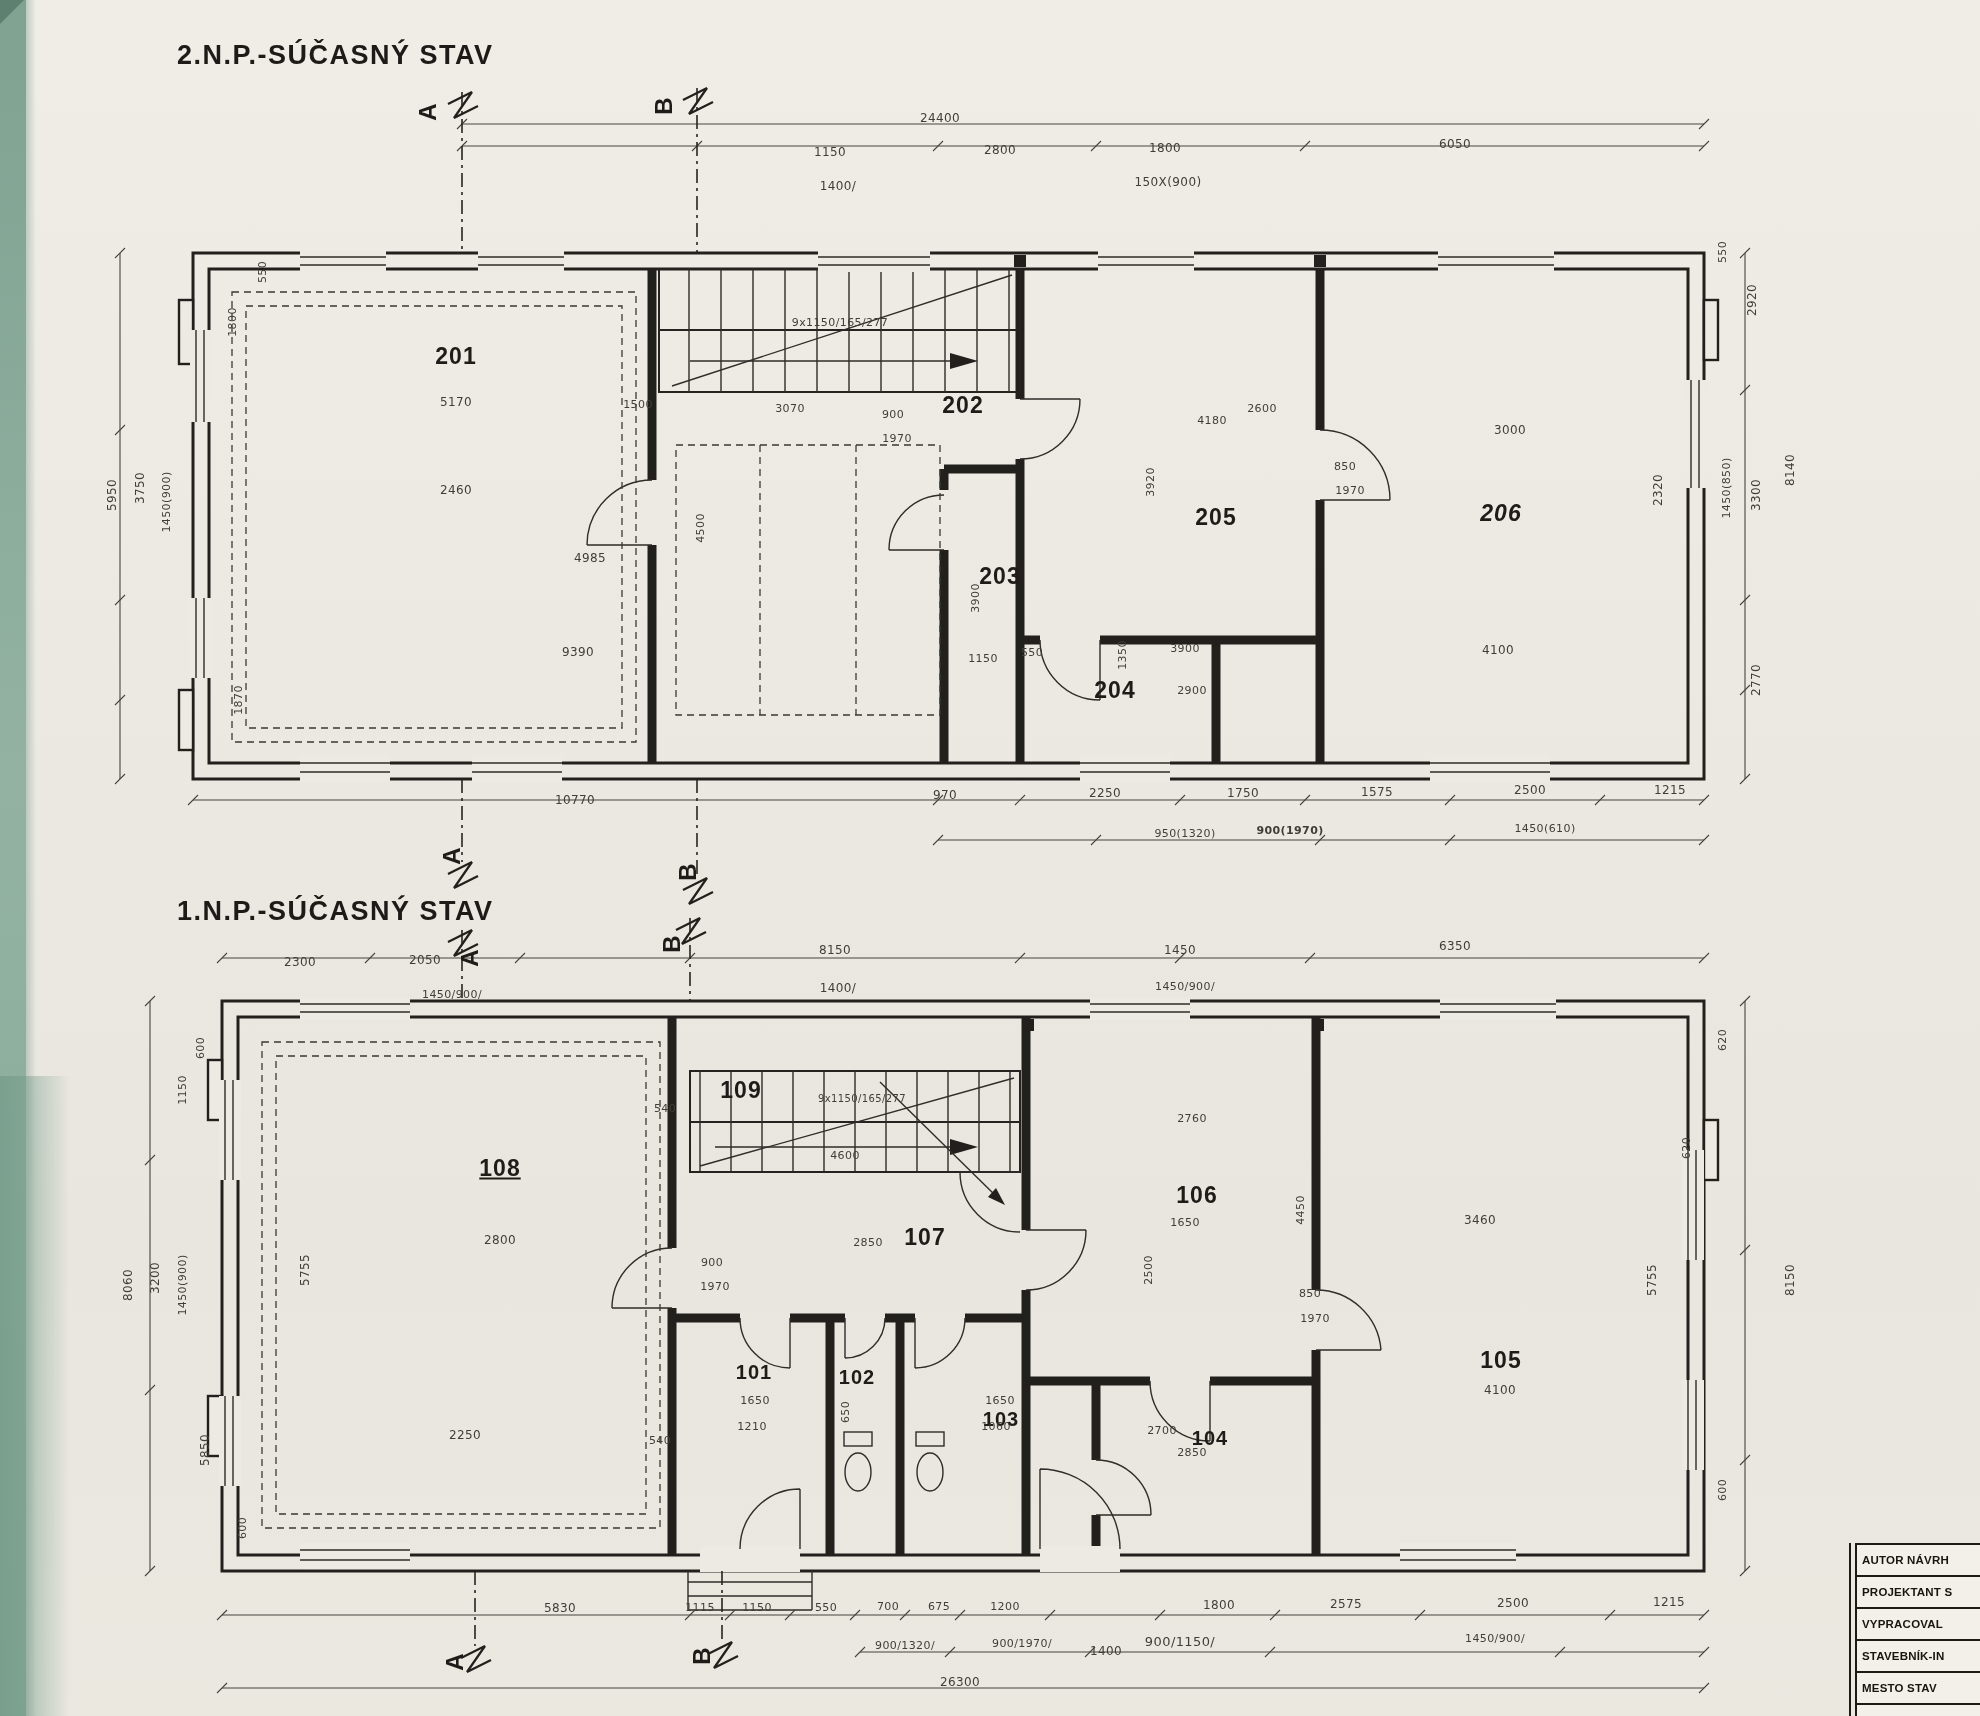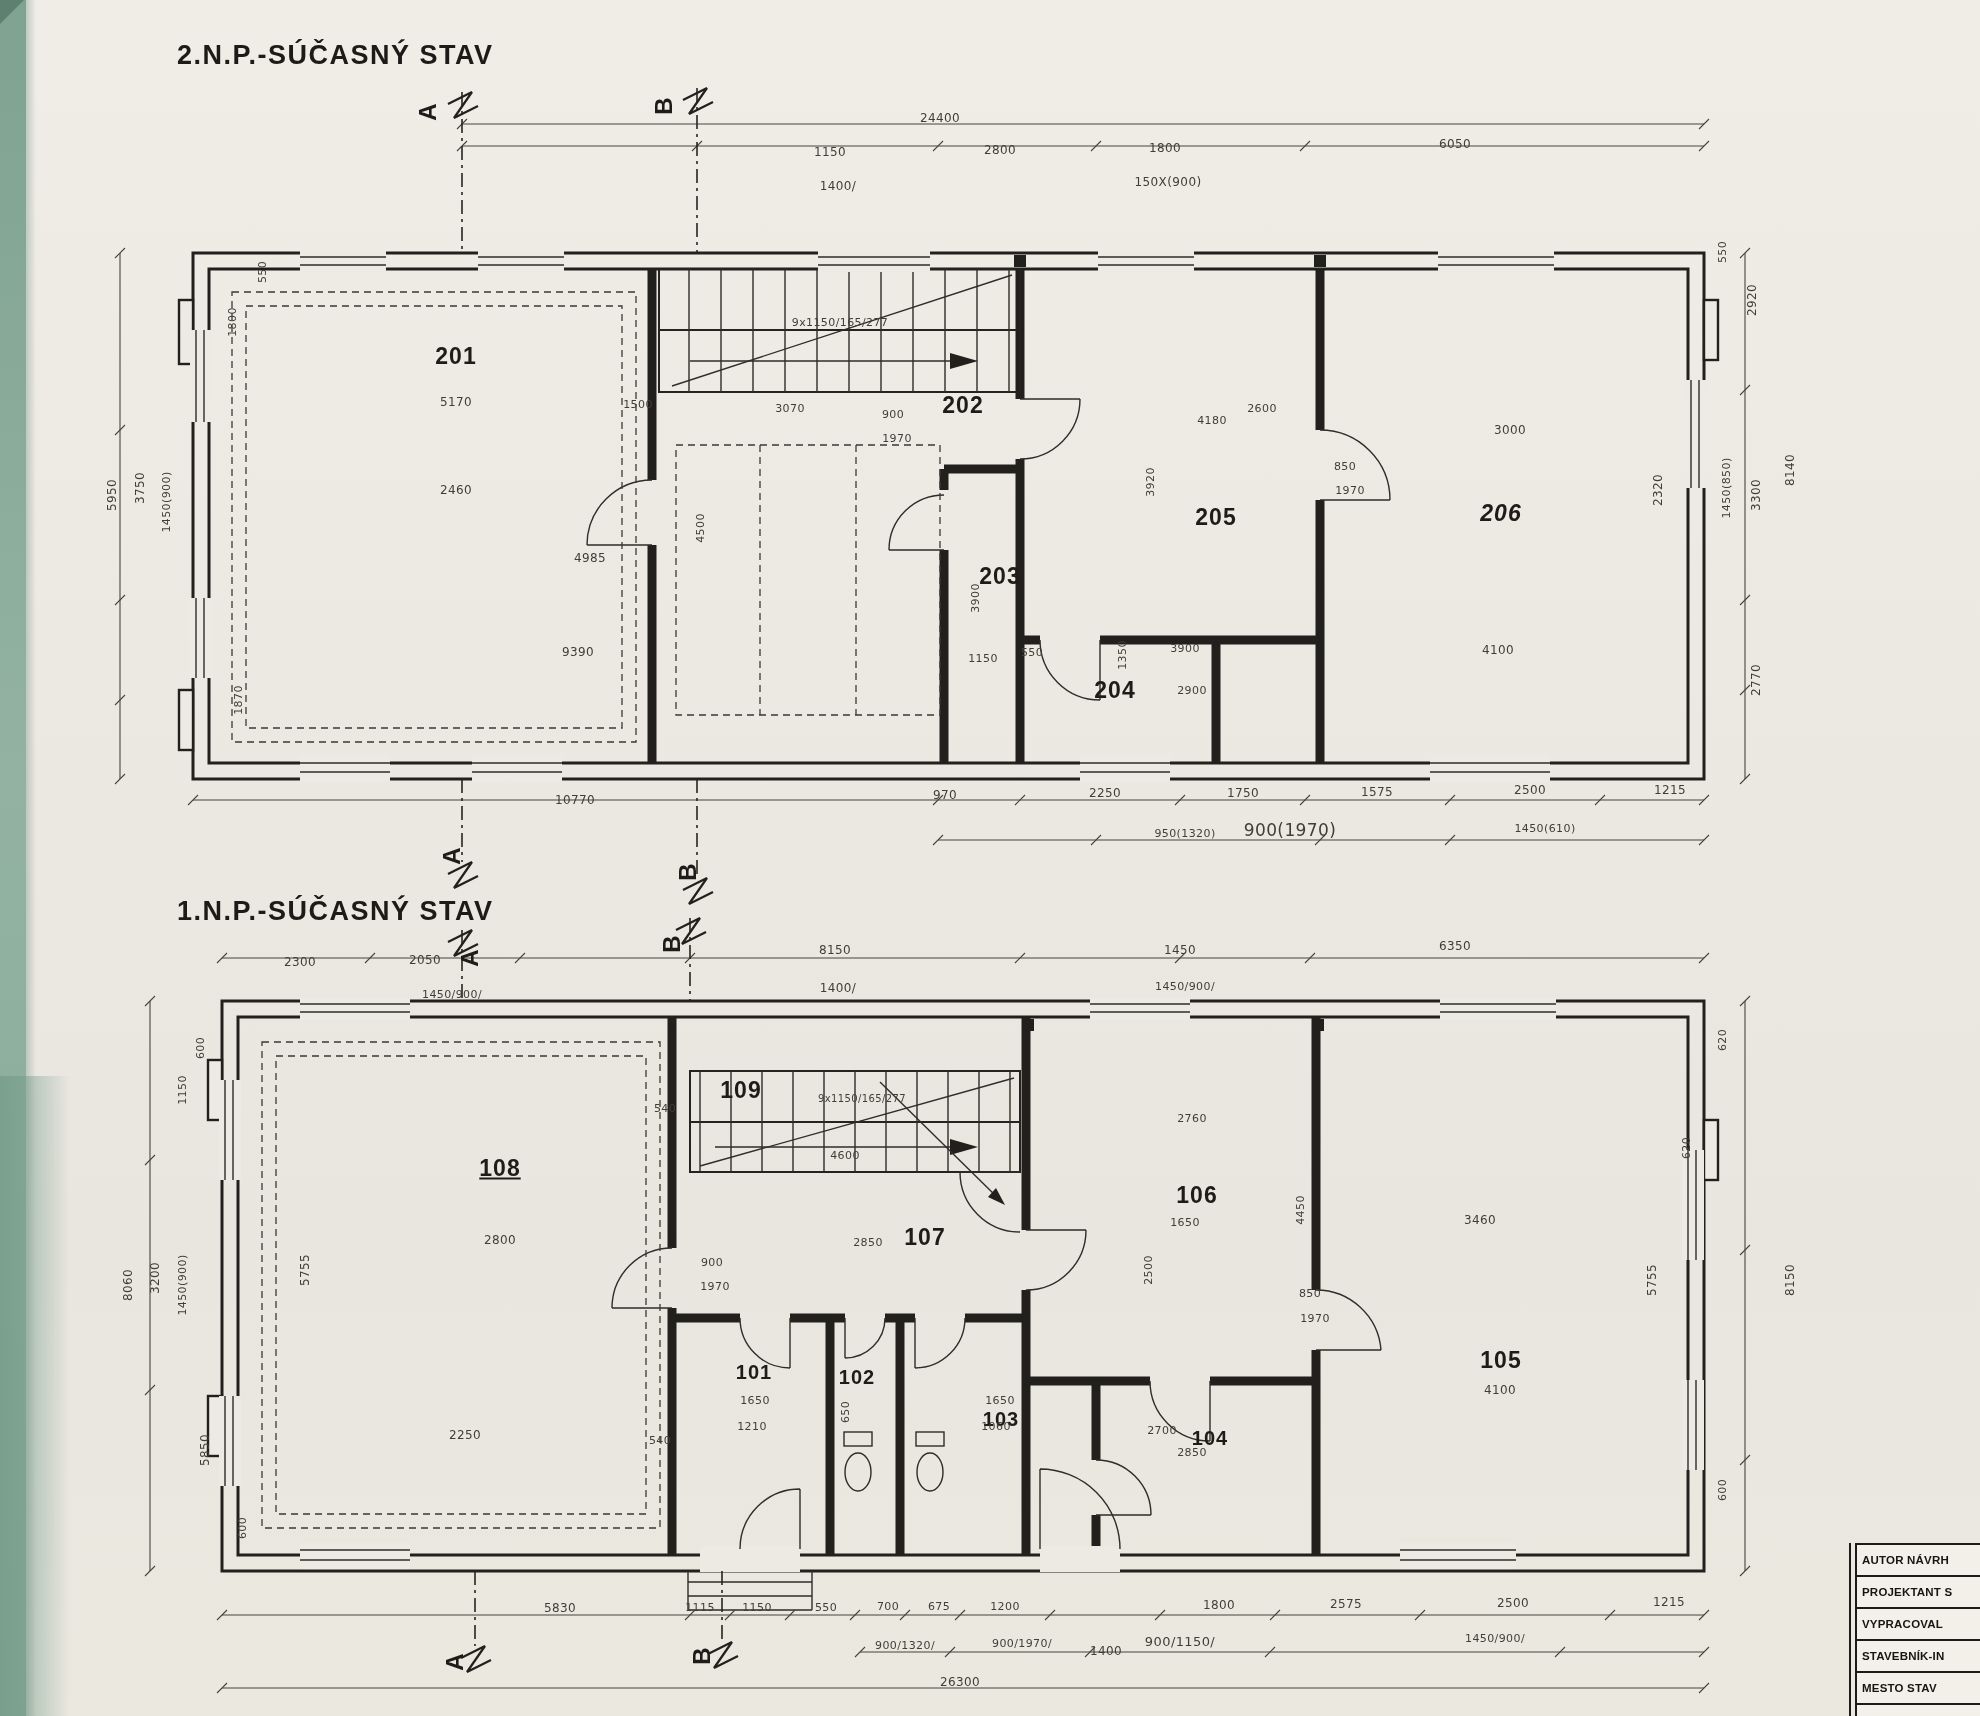--- a/index.html
+++ b/index.html
@@ -278,21 +278,21 @@
       <span class="lbl" style="left: 1756px; top: 680px; transform: translate(-50%, -50%) rotate(-90deg);">2770</span>
       <span class="lbl" style="left: 1790px; top: 470px; transform: translate(-50%, -50%) rotate(-90deg);">8140</span>
       <span class="lbl" style="left: 575px; top: 800px;">10770</span>
       <span class="lbl" style="left: 945px; top: 795px;">970</span>
       <span class="lbl" style="left: 1105px; top: 793px;">2250</span>
       <span class="lbl" style="left: 1243px; top: 793px;">1750</span>
       <span class="lbl" style="left: 1377px; top: 792px;">1575</span>
       <span class="lbl" style="left: 1530px; top: 790px;">2500</span>
       <span class="lbl" style="left: 1670px; top: 790px;">1215</span>
       <span class="lbl" style="left: 1185px; top: 833px; font-size: 11px;">950(1320)</span>
-      <span class="lbl" style="left: 1290px; top: 830px; font-size: 17px;">900(1970)</span>
+      <span class="lbl" style="left: 1290px; top: 830px; font-size: 11px; font-weight: bold;">900(1970)</span>
       <span class="lbl" style="left: 1545px; top: 828px; font-size: 11px;">1450(610)</span>
       <span class="lbl" style="left: 456px; top: 402px;">5170</span>
       <span class="lbl" style="left: 638px; top: 404px; font-size: 11px;">1500</span>
       <span class="lbl" style="left: 456px; top: 490px;">2460</span>
       <span class="lbl" style="left: 590px; top: 558px;">4985</span>
       <span class="lbl" style="left: 578px; top: 652px;">9390</span>
       <span class="lbl" style="left: 700px; top: 528px; font-size: 11px; transform: translate(-50%, -50%) rotate(-90deg);">4500</span>
       <span class="lbl" style="left: 840px; top: 322px; font-size: 11px;">9x1150/165/277</span>
       <span class="lbl" style="left: 790px; top: 408px; font-size: 11px;">3070</span>
       <span class="lbl" style="left: 893px; top: 414px; font-size: 11px;">900</span>

